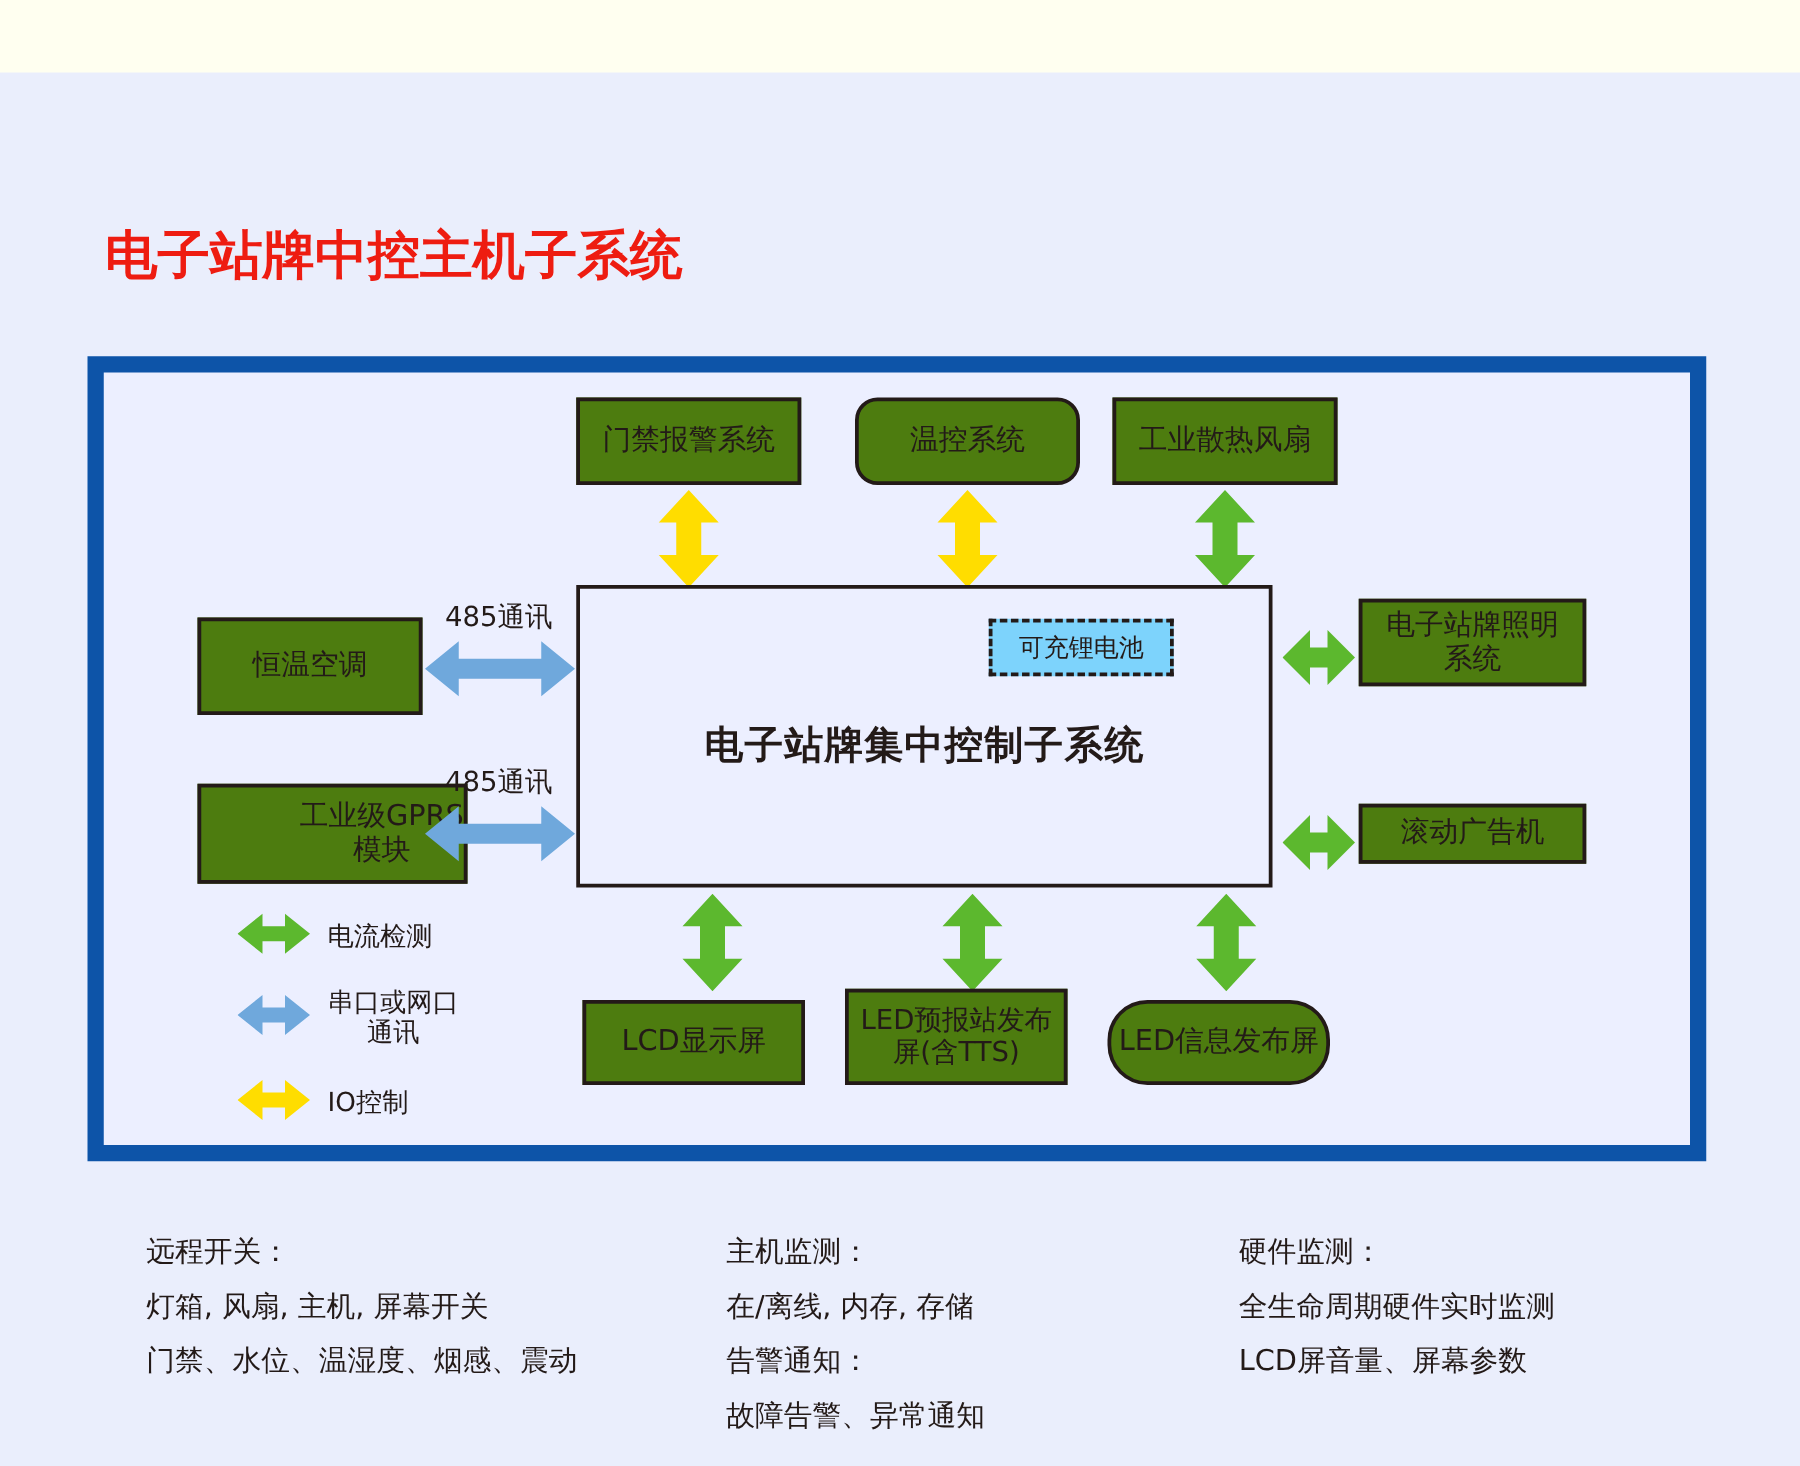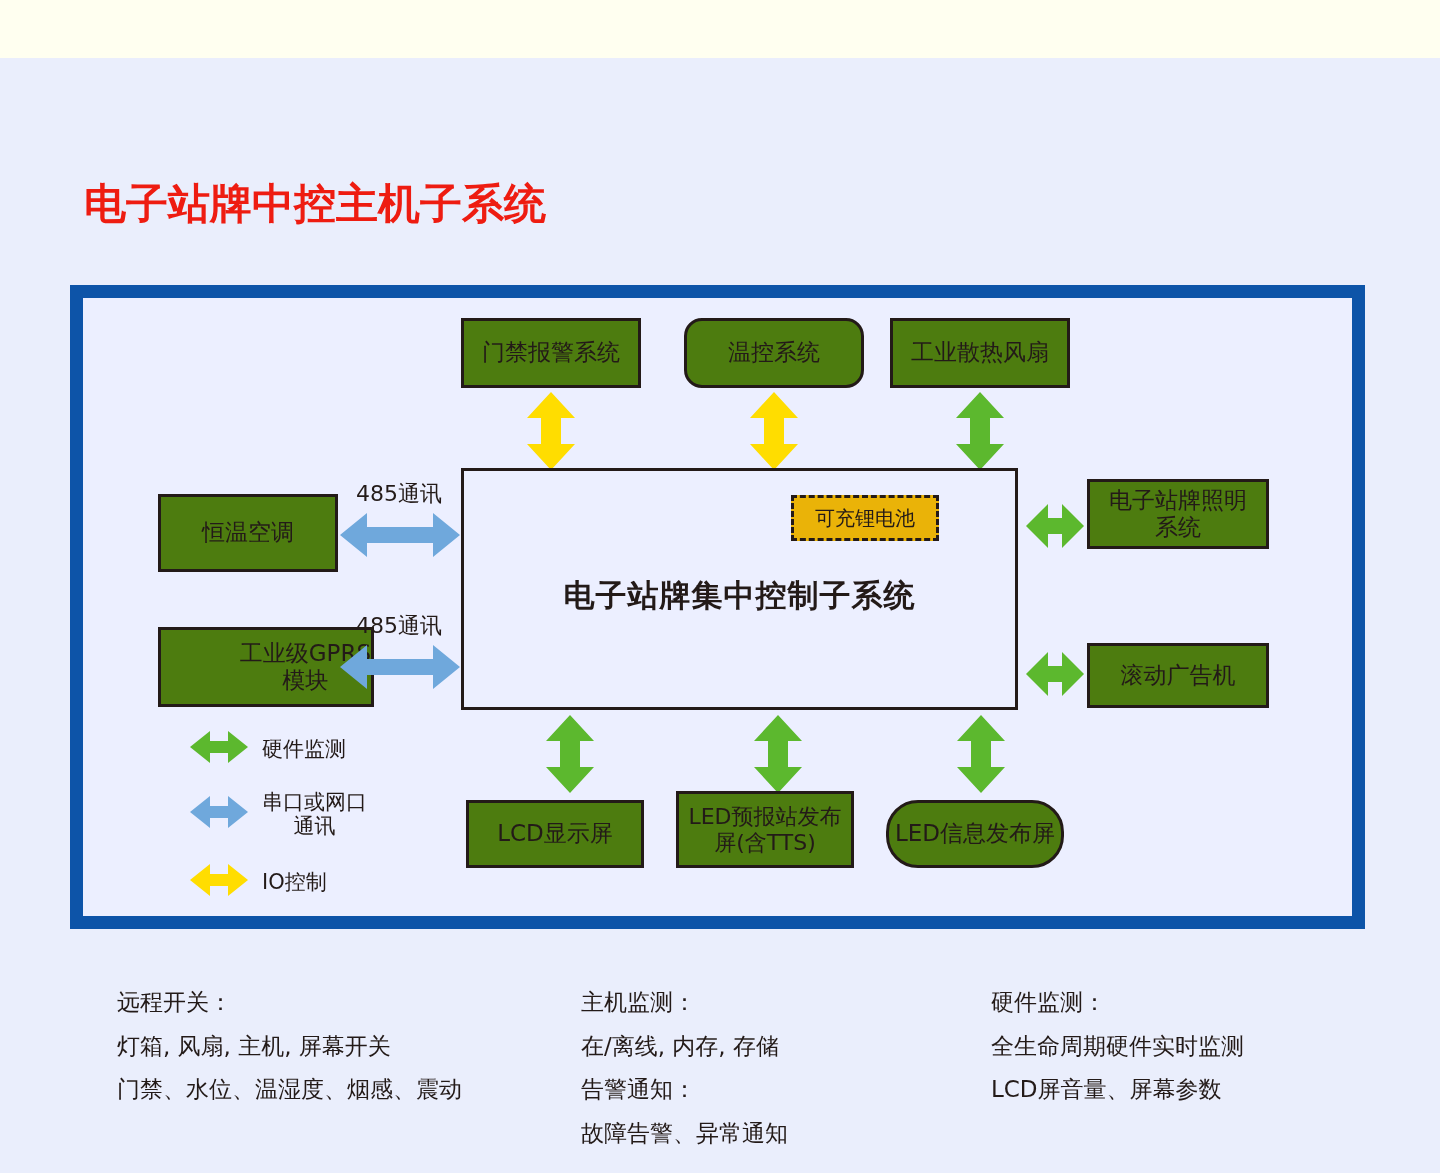--- a/index.html
+++ b/index.html
@@ -61,21 +61,21 @@
     box-sizing:border-box;
   }
   .center-label{
     position:absolute;left:0;right:0;top:104px;
     text-align:center;font-size:31px;font-weight:bold;color:#231a18;
     letter-spacing:1px;
   }
   .battery{
     position:absolute;
     border:3px dashed #231a18;
-    background:#eab308;
+    background:#7dd3fc;
     box-sizing:border-box;
     display:flex;align-items:center;justify-content:center;
     font-size:20px;color:#231a18;
   }
 
   
   .arrow{position:absolute;}
   .arrow svg{display:block;}
 
   
@@ -164,21 +164,21 @@
     <polygon points="0,23 27,1 27,15 93,15 93,1 120,23 93,45 93,31 27,31 27,45" fill="#6fa8dc"></polygon>
   </svg>
 </div>
 
 <div class="node" style="left:1087px;top:479px;width:182px;height:70px;">
   <div>
     <span>电子站牌照明</span>
     <span>系统</span>
   </div>
 </div>
-<div class="node" style="left:1087px;top:643px;width:182px;height:65px;">
+<div class="node" style="left:1087px;top:643px;width:182px;height:48px;">
   <span>滚动广告机</span>
 </div>
 
 <div class="arrow" style="left:1026px;top:502px;">
   <svg width="58" height="48" viewBox="0 0 58 48">
     <polygon points="0,24 22,2 22,16 36,16 36,2 58,24 36,46 36,32 22,32 22,46" fill="#5cb82e"></polygon>
   </svg>
 </div>
 <div class="arrow" style="left:1026px;top:650px;">
   <svg width="58" height="48" viewBox="0 0 58 48">
@@ -215,21 +215,21 @@
   <span>LED信息发布屏</span>
 </div>
 
 <div class="legend-item" style="left:190px;top:730px;">
   <span>
     <svg width="58" height="34" viewBox="0 0 58 34">
       <polygon points="0,17 20,1 20,11 38,11 38,1 58,17 38,33 38,23 20,23 20,33" fill="#5cb82e"></polygon>
     </svg>
   </span>
   <span class="legend-text">
-    <span>硬件监测</span>
+    <span>电流检测</span>
   </span>
 </div>
 
 <div class="legend-item" style="left:190px;top:790px;">
   <span>
     <svg width="58" height="34" viewBox="0 0 58 34">
       <polygon points="0,17 20,1 20,11 38,11 38,1 58,17 38,33 38,23 20,23 20,33" fill="#6fa8dc"></polygon>
     </svg>
   </span>
   <span class="legend-text">

